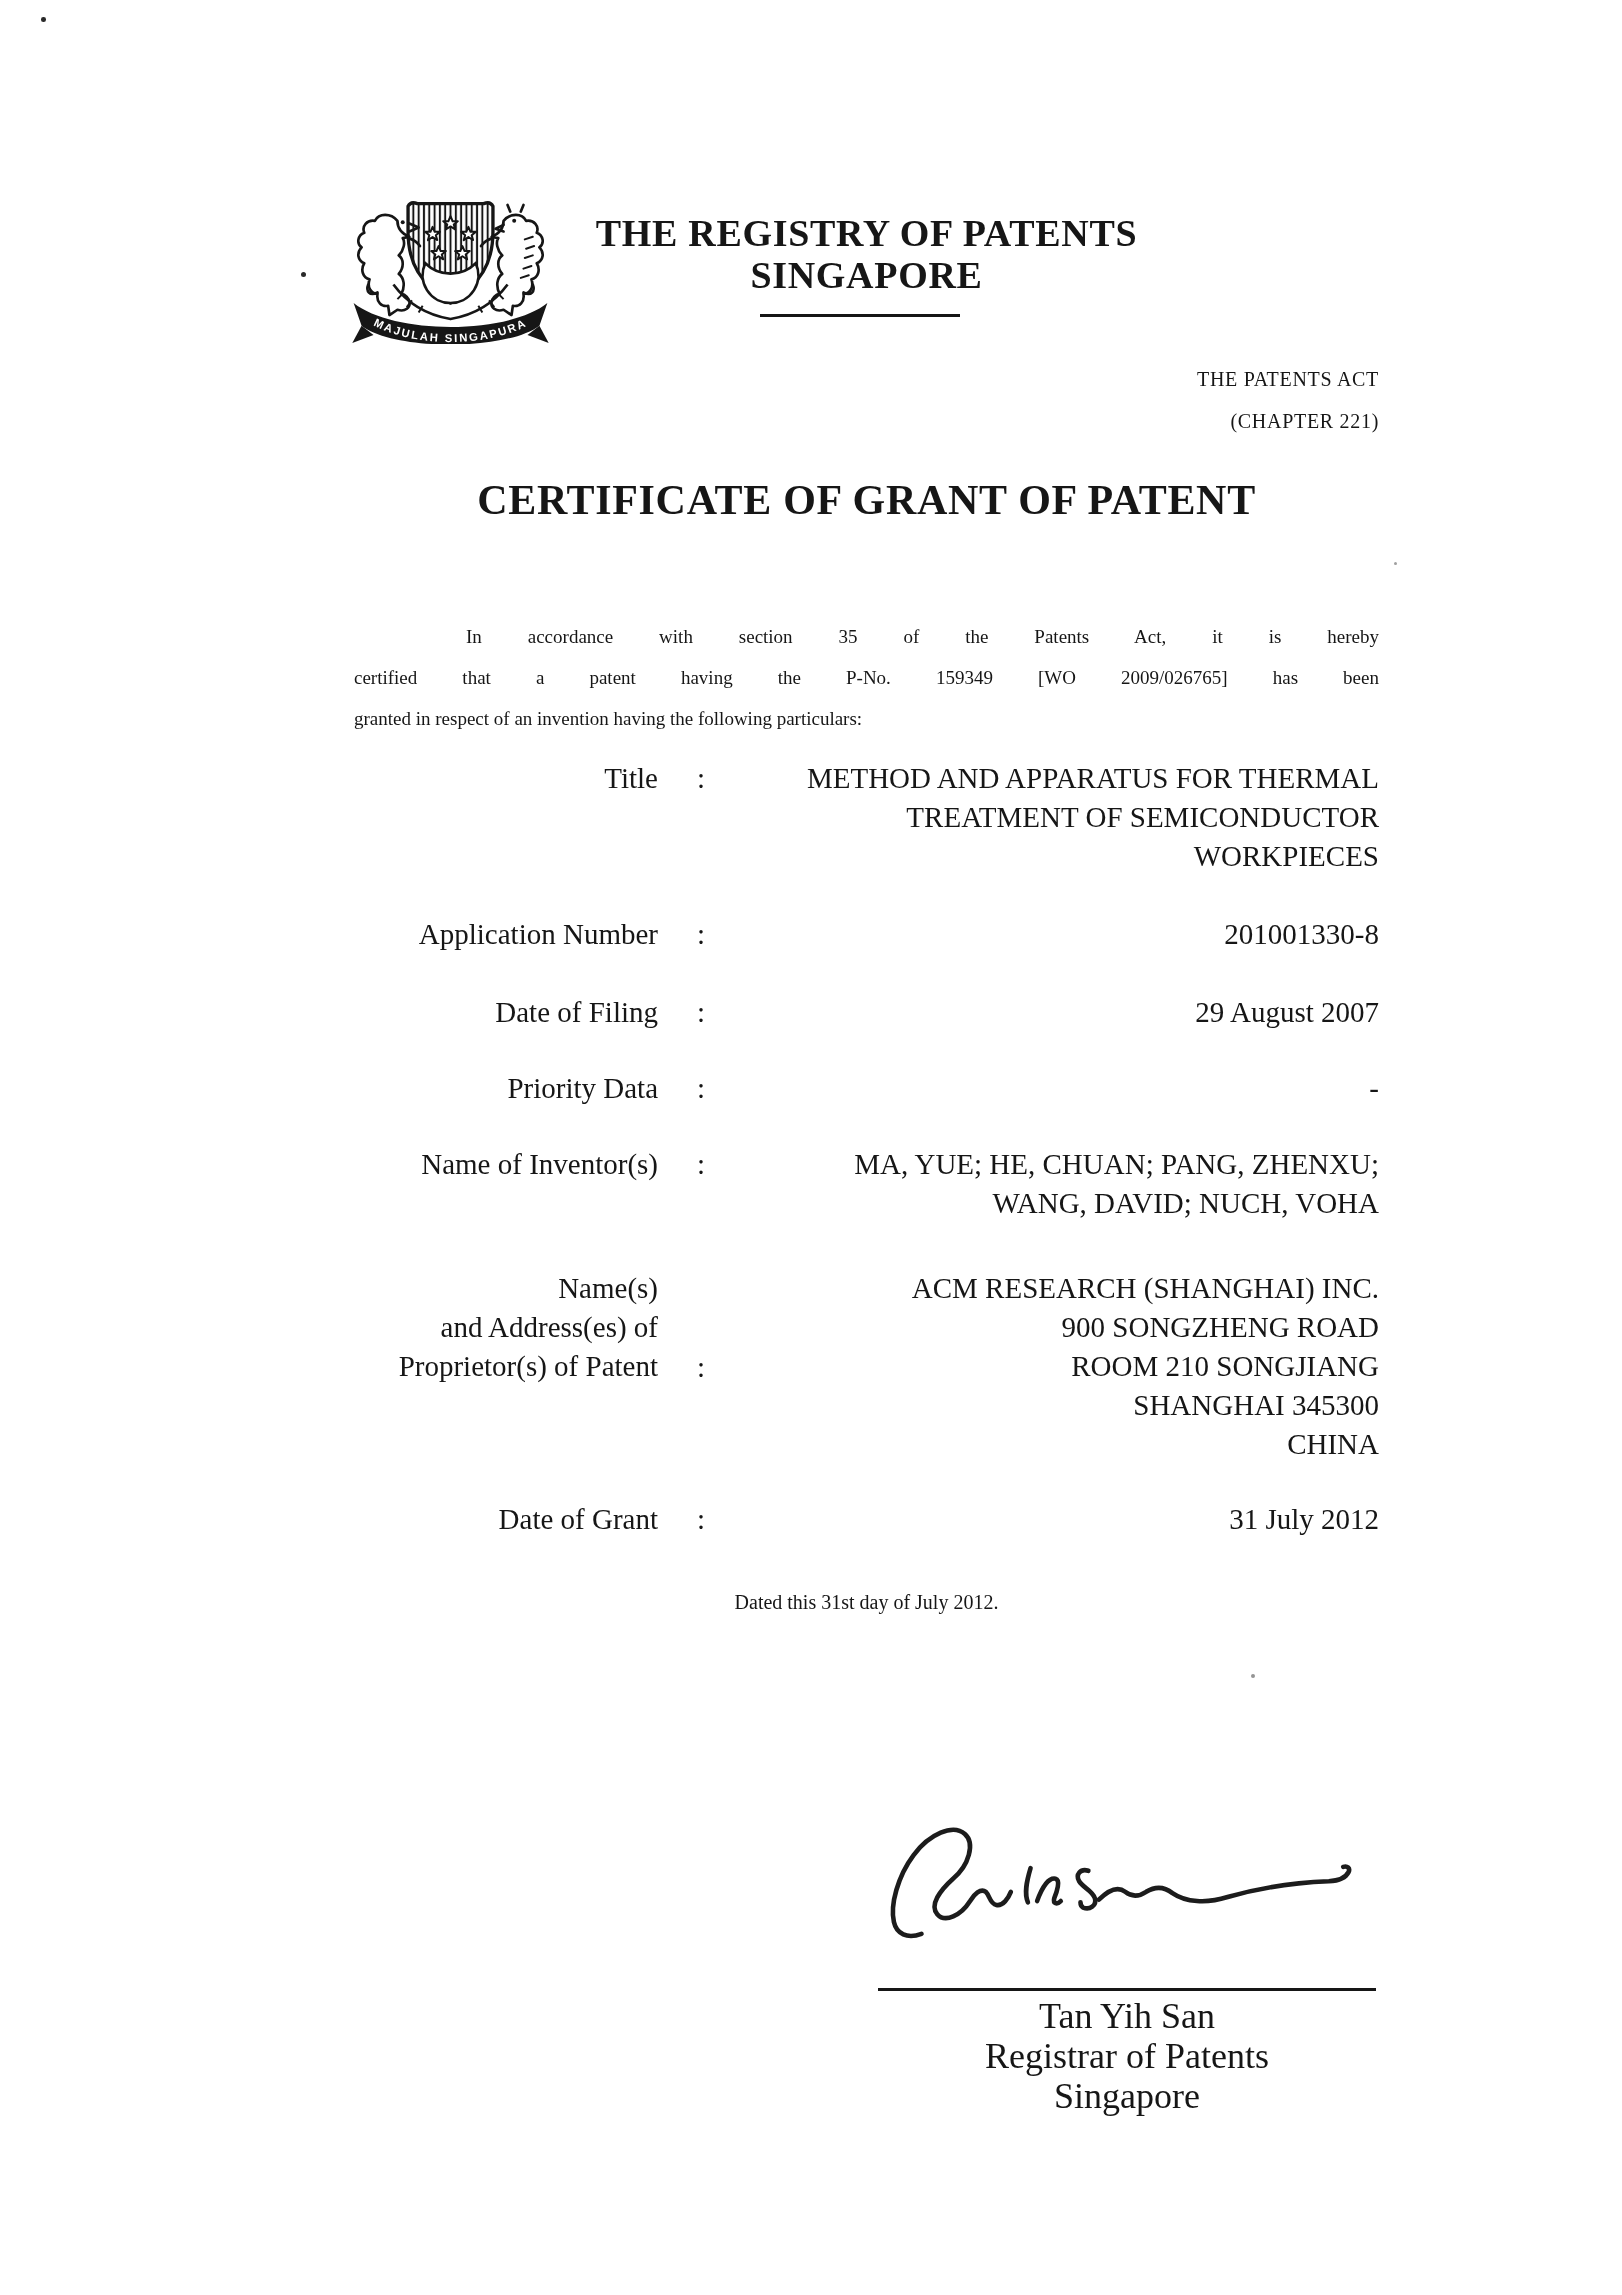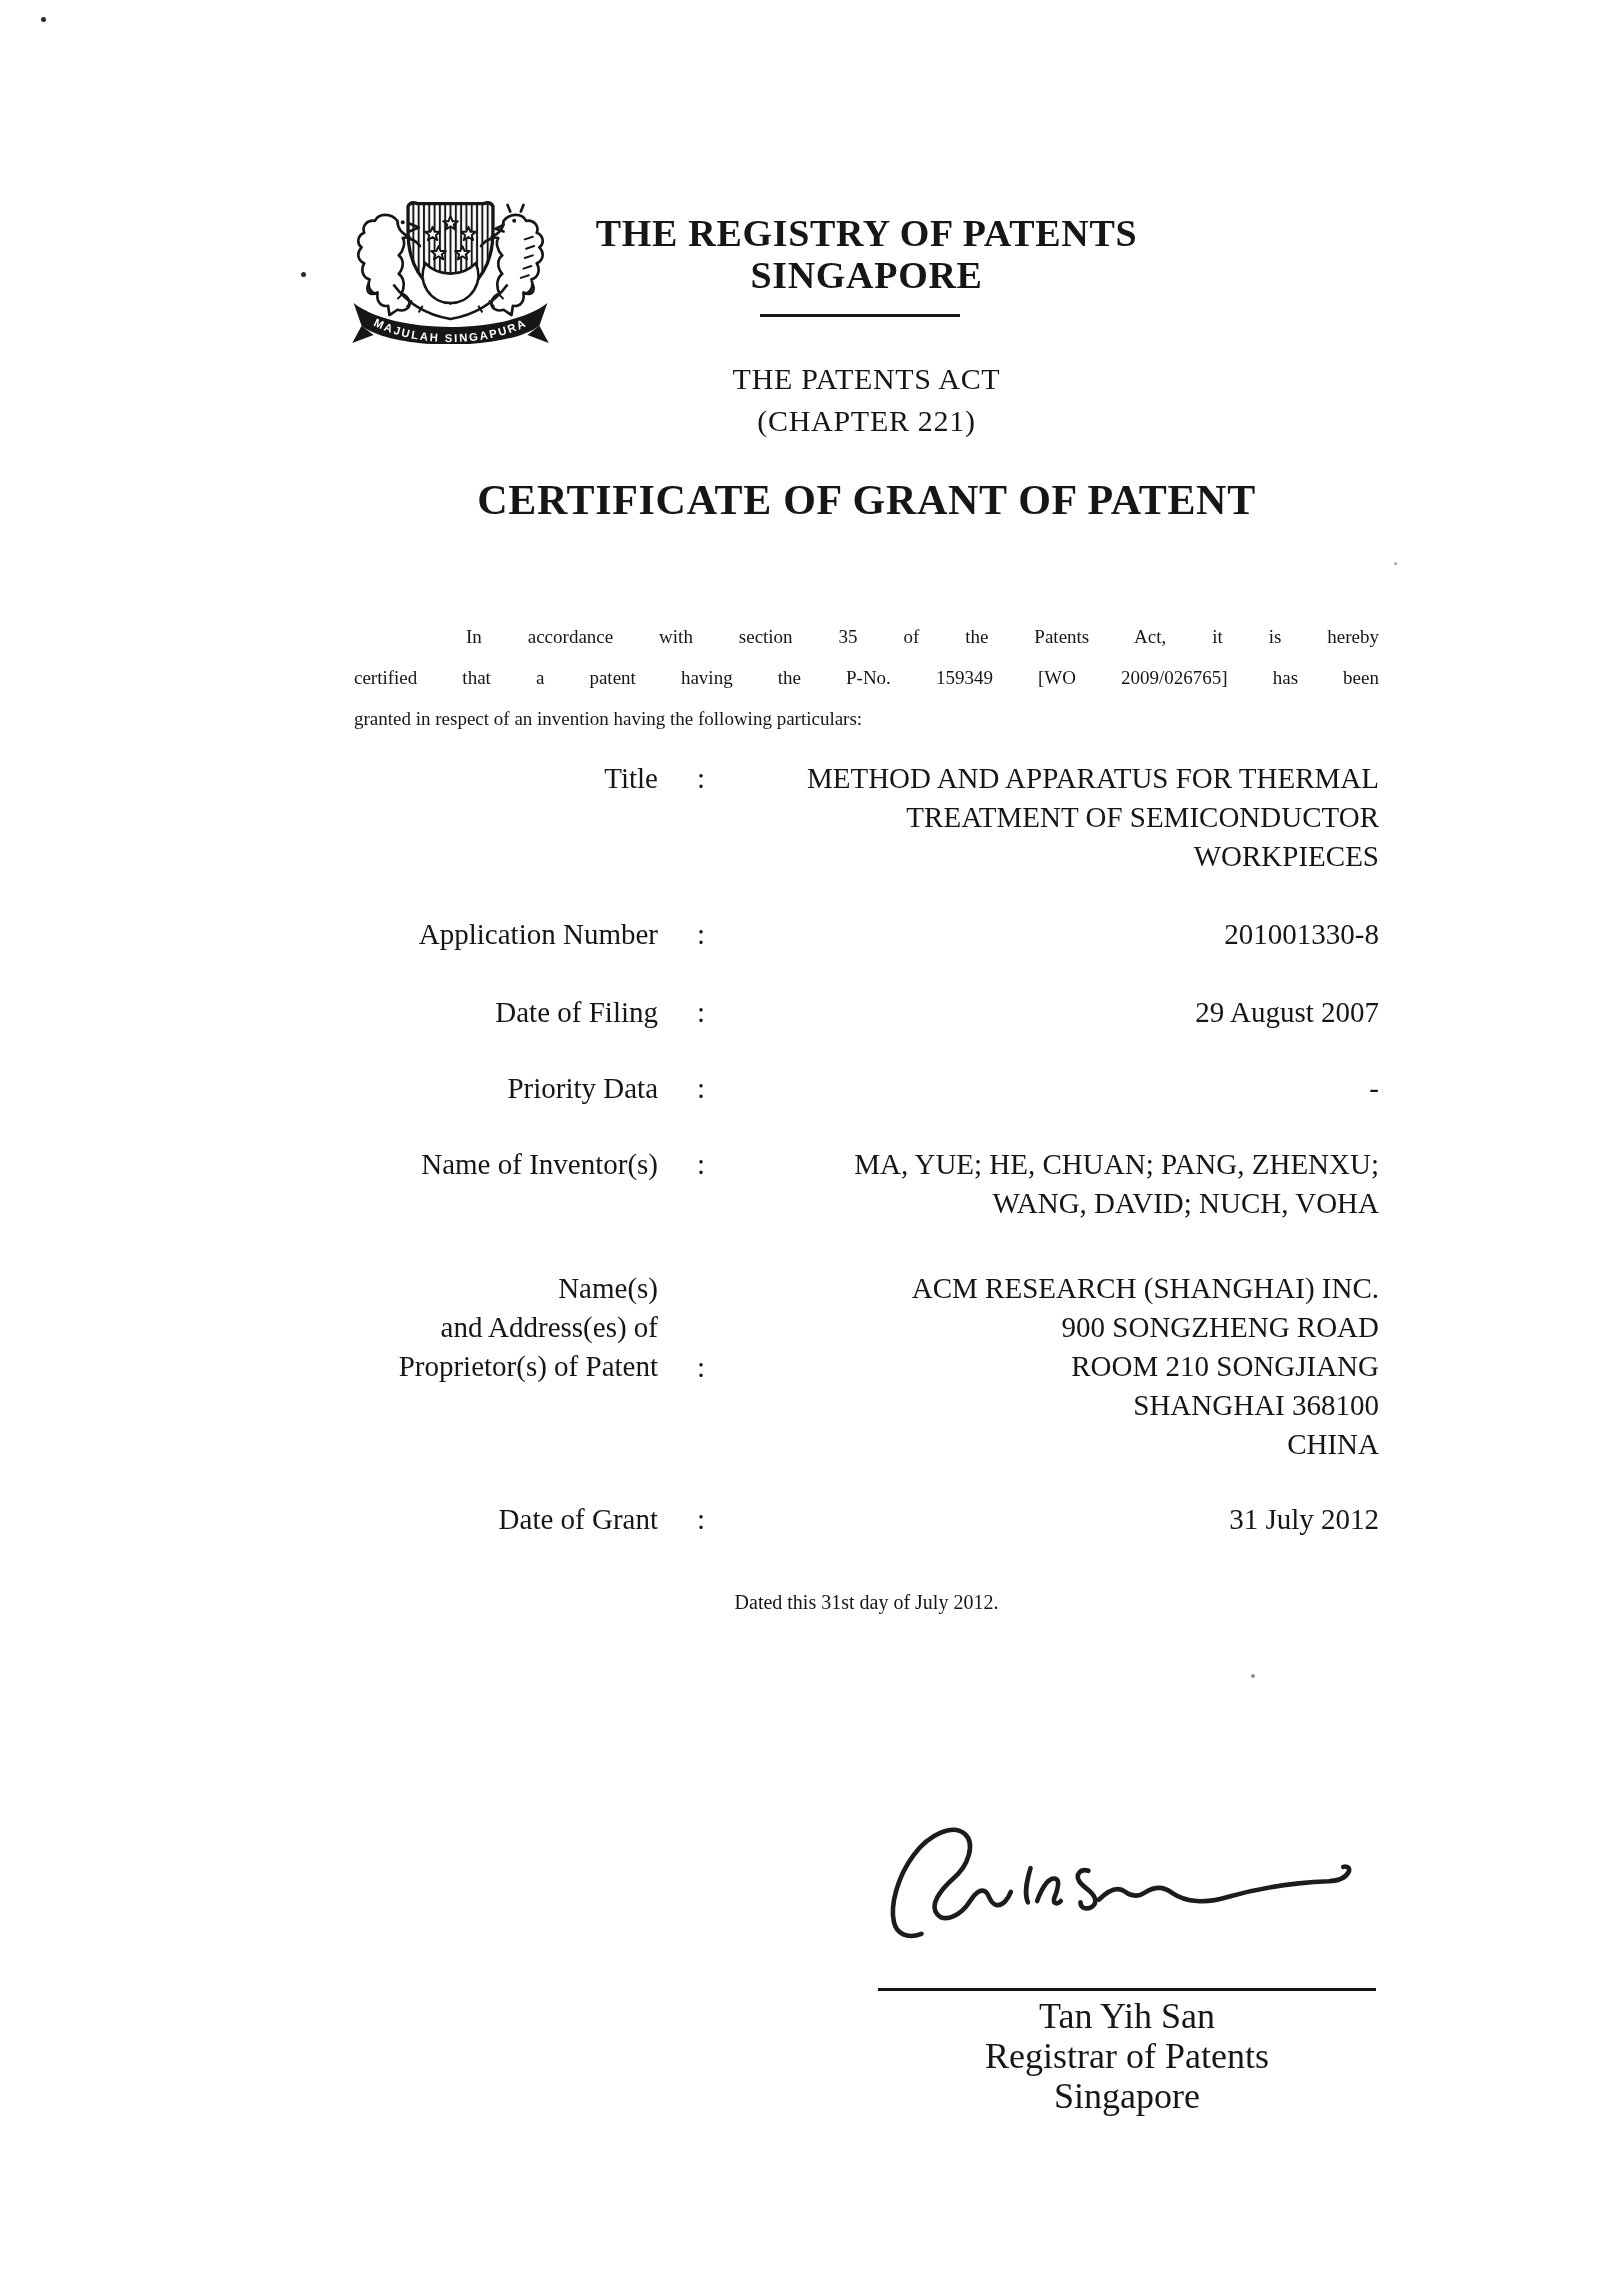--- a/index.html
+++ b/index.html
@@ -16,21 +16,21 @@
 
   .crest{position:absolute;left:347px;top:172px;width:207px;height:172px;}
 
   .org{
     position:absolute;left:354px;top:212px;width:1025px;
     text-align:center;font-size:38px;font-weight:bold;line-height:42px;letter-spacing:0.7px;
   }
   .rule{position:absolute;left:760px;top:314px;width:200px;height:3.3px;background:#161616;}
   .act{
     position:absolute;left:354px;top:358px;width:1025px;
-    text-align:center;font-size:30px;line-height:42px;letter-spacing:0.7px;
+    text-align:right;font-size:20px;line-height:42px;letter-spacing:0.7px;
   }
   .doc-title{
     position:absolute;left:354px;top:477px;width:1025px;
     text-align:center;font-size:42px;font-weight:bold;line-height:47px;letter-spacing:0.7px;
   }
   .intro{position:absolute;left:354px;top:616px;width:1025px;font-size:19px;line-height:41px;}
   .intro .just{text-align:justify;text-align-last:justify;}
   .intro .indent{padding-left:112px;}
 
   .fields{position:absolute;left:354px;top:759px;width:1025px;font-size:29px;text-align:right;}
@@ -207,21 +207,21 @@
         <div class="fline">and Address(es) of</div>
         <div class="fline">Proprietor(s) of Patent</div>
       </div>
       <div style="padding-top:79px;">
         <div class="fline">:</div>
       </div>
       <div>
         <div class="fline">ACM RESEARCH (SHANGHAI) INC.</div>
         <div class="fline">900 SONGZHENG ROAD</div>
         <div class="fline">ROOM 210 SONGJIANG</div>
-        <div class="fline">SHANGHAI 368100</div>
+        <div class="fline">SHANGHAI 345300</div>
         <div class="fline">CHINA</div>
       </div>
     </div>
 
     <div class="frow">
       <div>
         <div class="fline">Date of Grant</div>
       </div>
       <div>
         <div class="fline">:</div>

